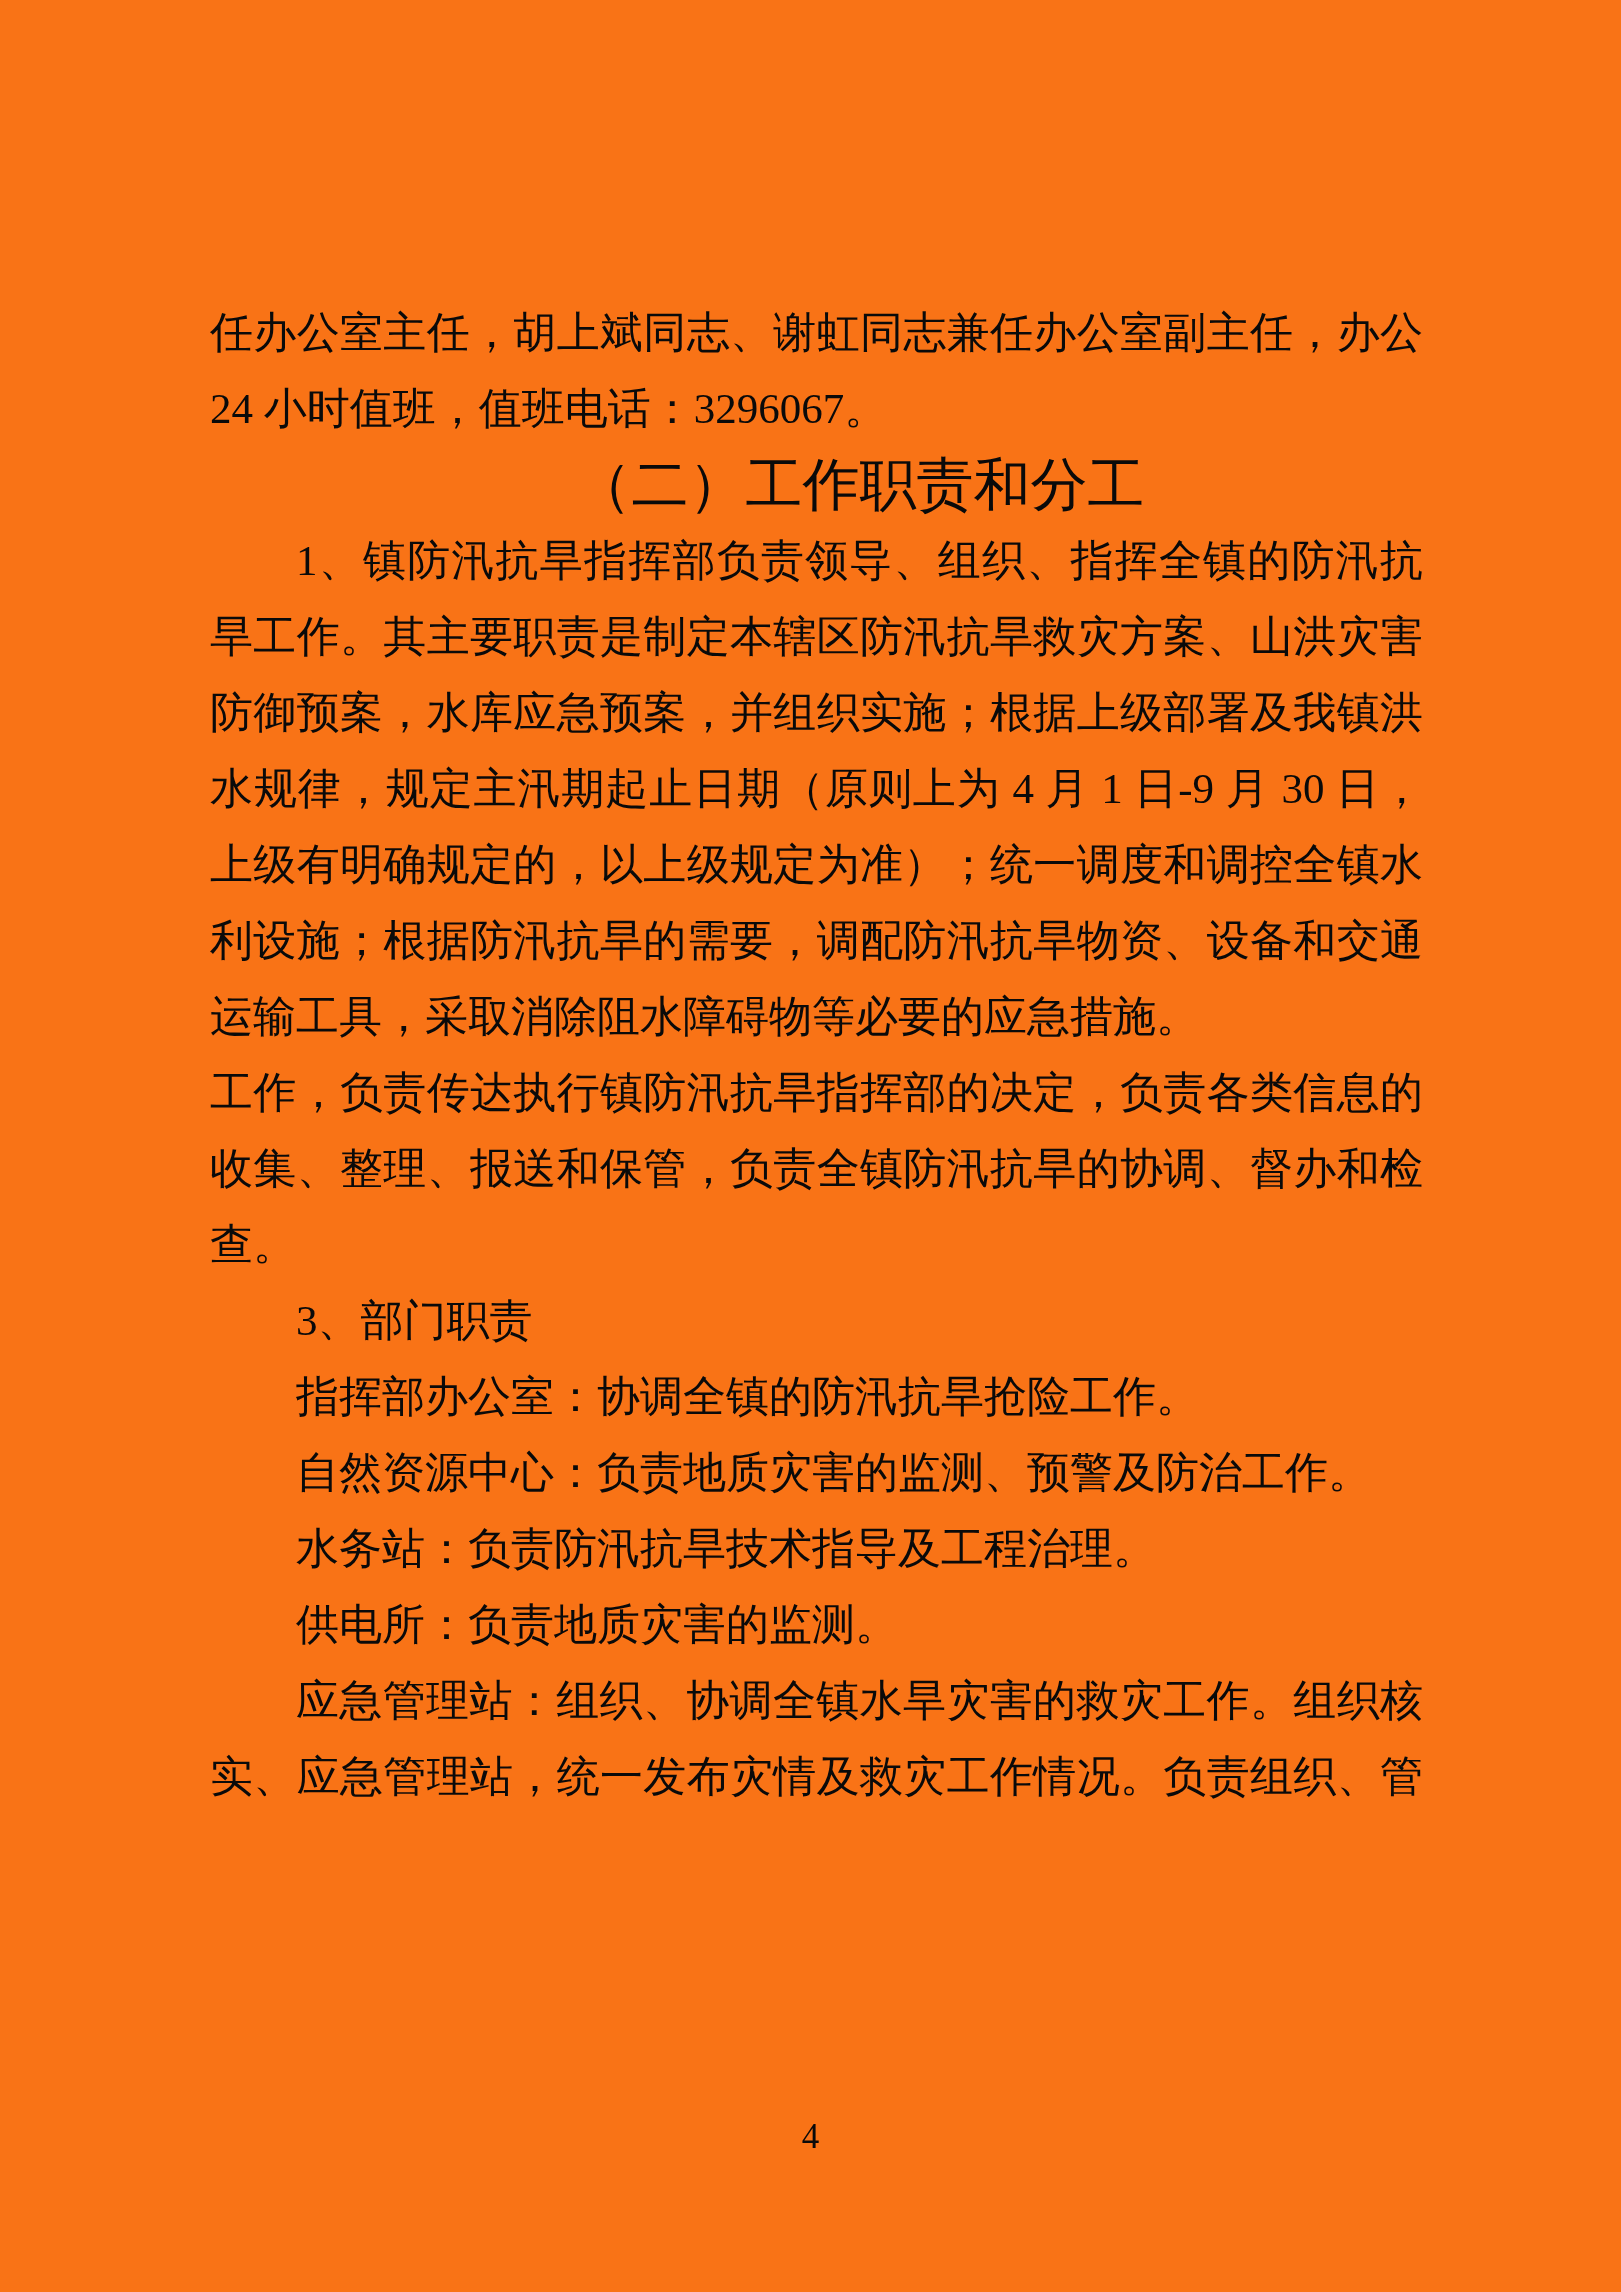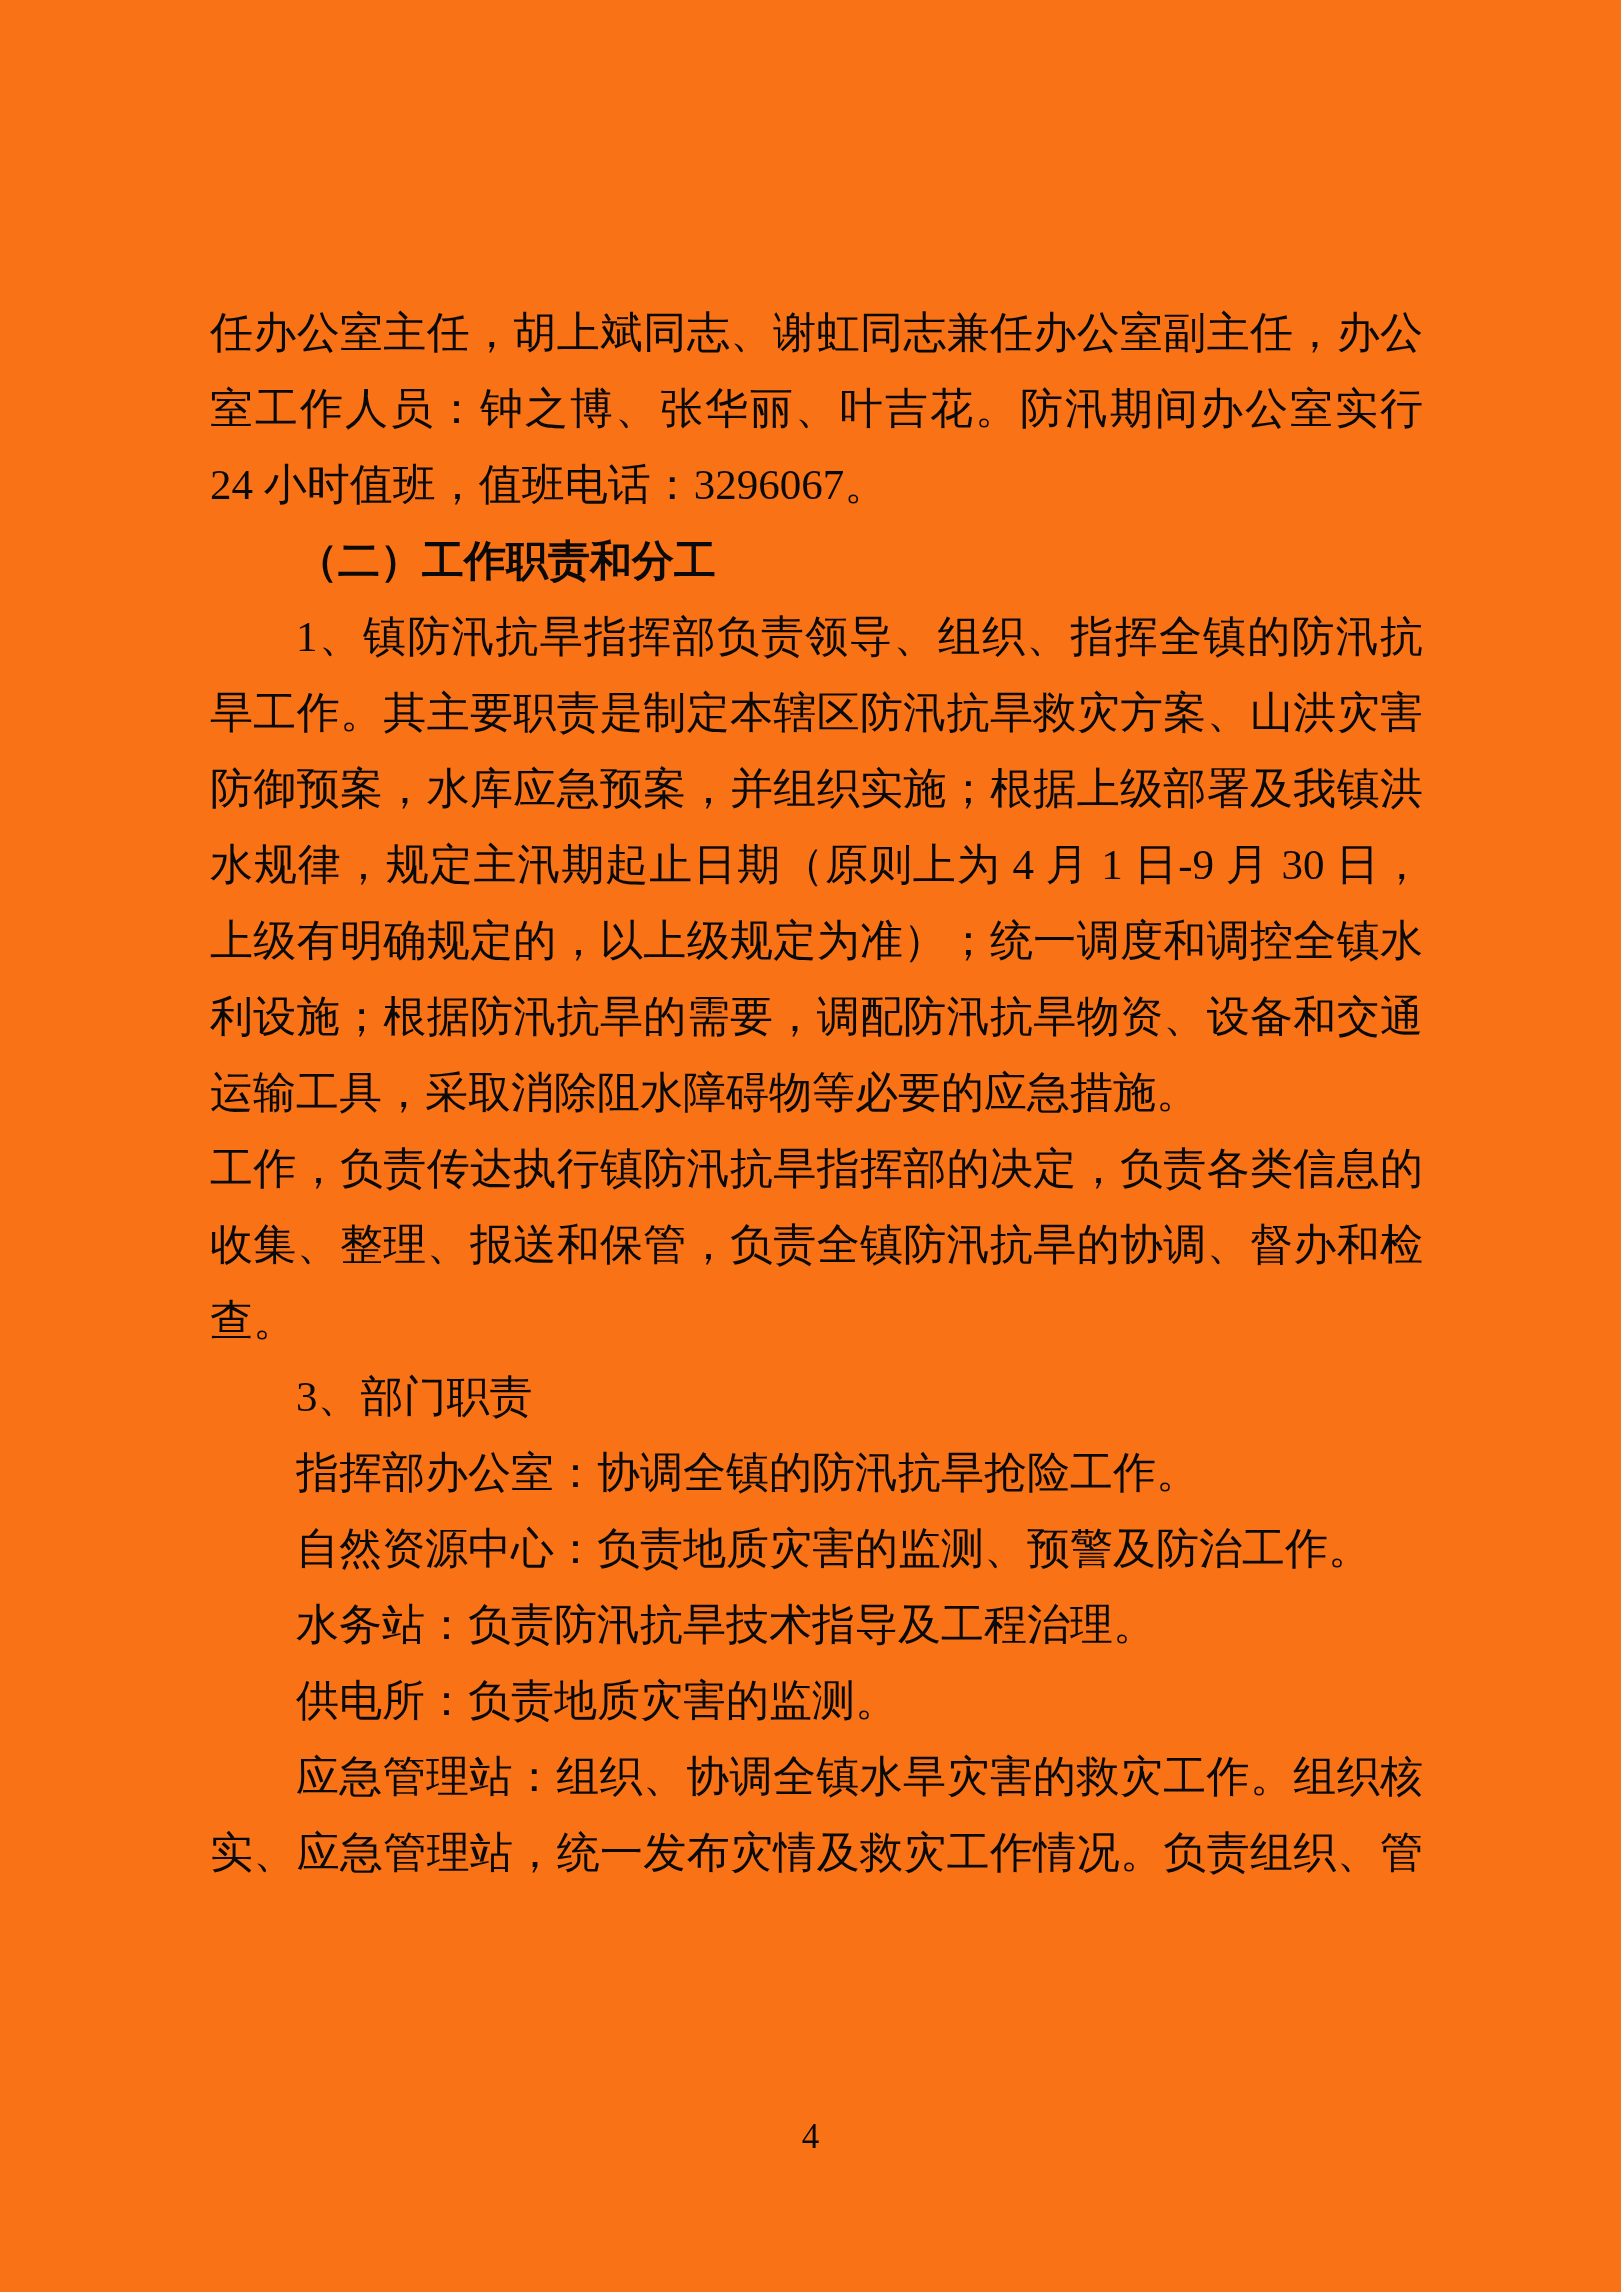--- a/index.html
+++ b/index.html
@@ -37,40 +37,40 @@
     text-align: left;
   }
   .line.full {
     text-align: justify;
     text-align-last: justify;
   }
   .line.indent {
     padding-left: 86px;
   }
   .line.heading {
-    font-weight: 700;
-    font-size: 42px;
+    font-weight: 400;
+    font-size: 57px;
+    text-align: center;
   }
   .page-number {
     position: absolute;
     top: 2115px;
     left: 0;
     width: 1621px;
     text-align: center;
     font-size: 35px;
     line-height: 43px;
   }
 </style>
 </head>
 <body>
 
 <div class="page">
   <div class="text-block">
     <div class="line full">任办公室主任，胡上斌同志、谢虹同志兼任办公室副主任，办公</div>
-    <div class="line full">室工作人员：钟之博、张华丽、叶吉花。防汛期间办公室实行</div>
     <div class="line">24 小时值班，值班电话：3296067。</div>
     <div class="line heading indent">（二）工作职责和分工</div>
     <div class="line full indent">1、镇防汛抗旱指挥部负责领导、组织、指挥全镇的防汛抗</div>
     <div class="line full">旱工作。其主要职责是制定本辖区防汛抗旱救灾方案、山洪灾害</div>
     <div class="line full">防御预案，水库应急预案，并组织实施；根据上级部署及我镇洪</div>
     <div class="line full">水规律，规定主汛期起止日期（原则上为 4 月 1 日-9 月 30 日，</div>
     <div class="line full">上级有明确规定的，以上级规定为准）；统一调度和调控全镇水</div>
     <div class="line full">利设施；根据防汛抗旱的需要，调配防汛抗旱物资、设备和交通</div>
     <div class="line">运输工具，采取消除阻水障碍物等必要的应急措施。</div>
     <div class="line full">工作，负责传达执行镇防汛抗旱指挥部的决定，负责各类信息的</div>

